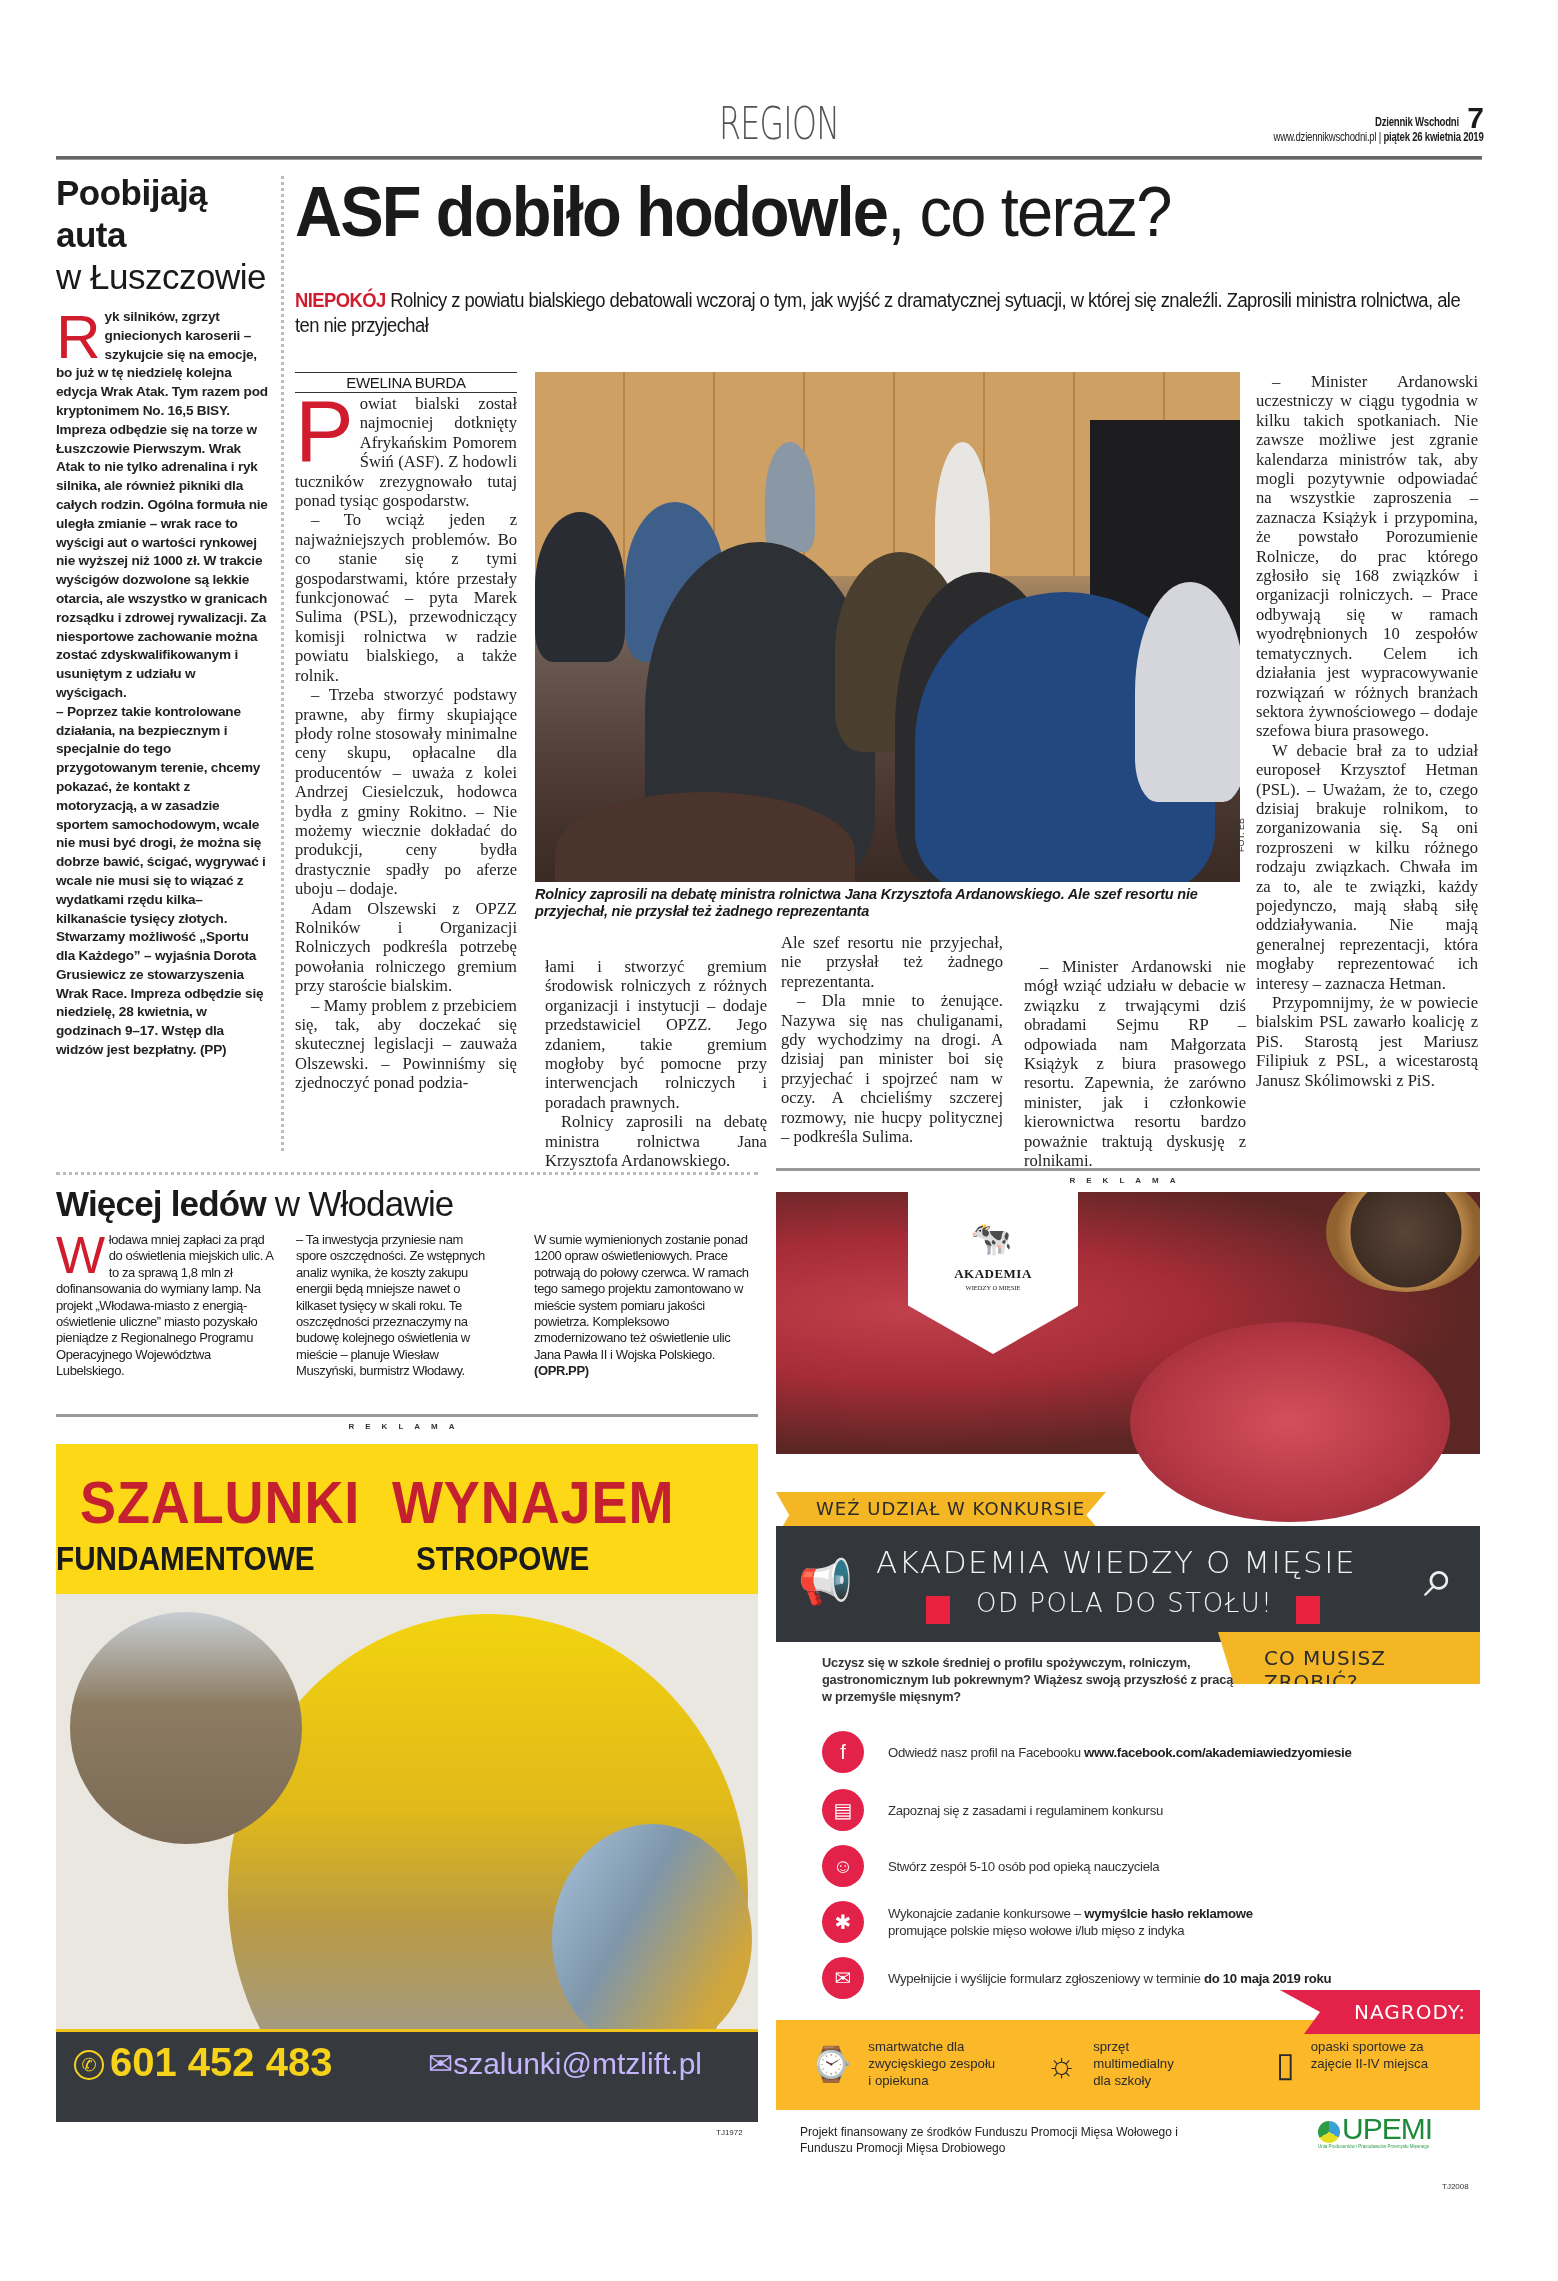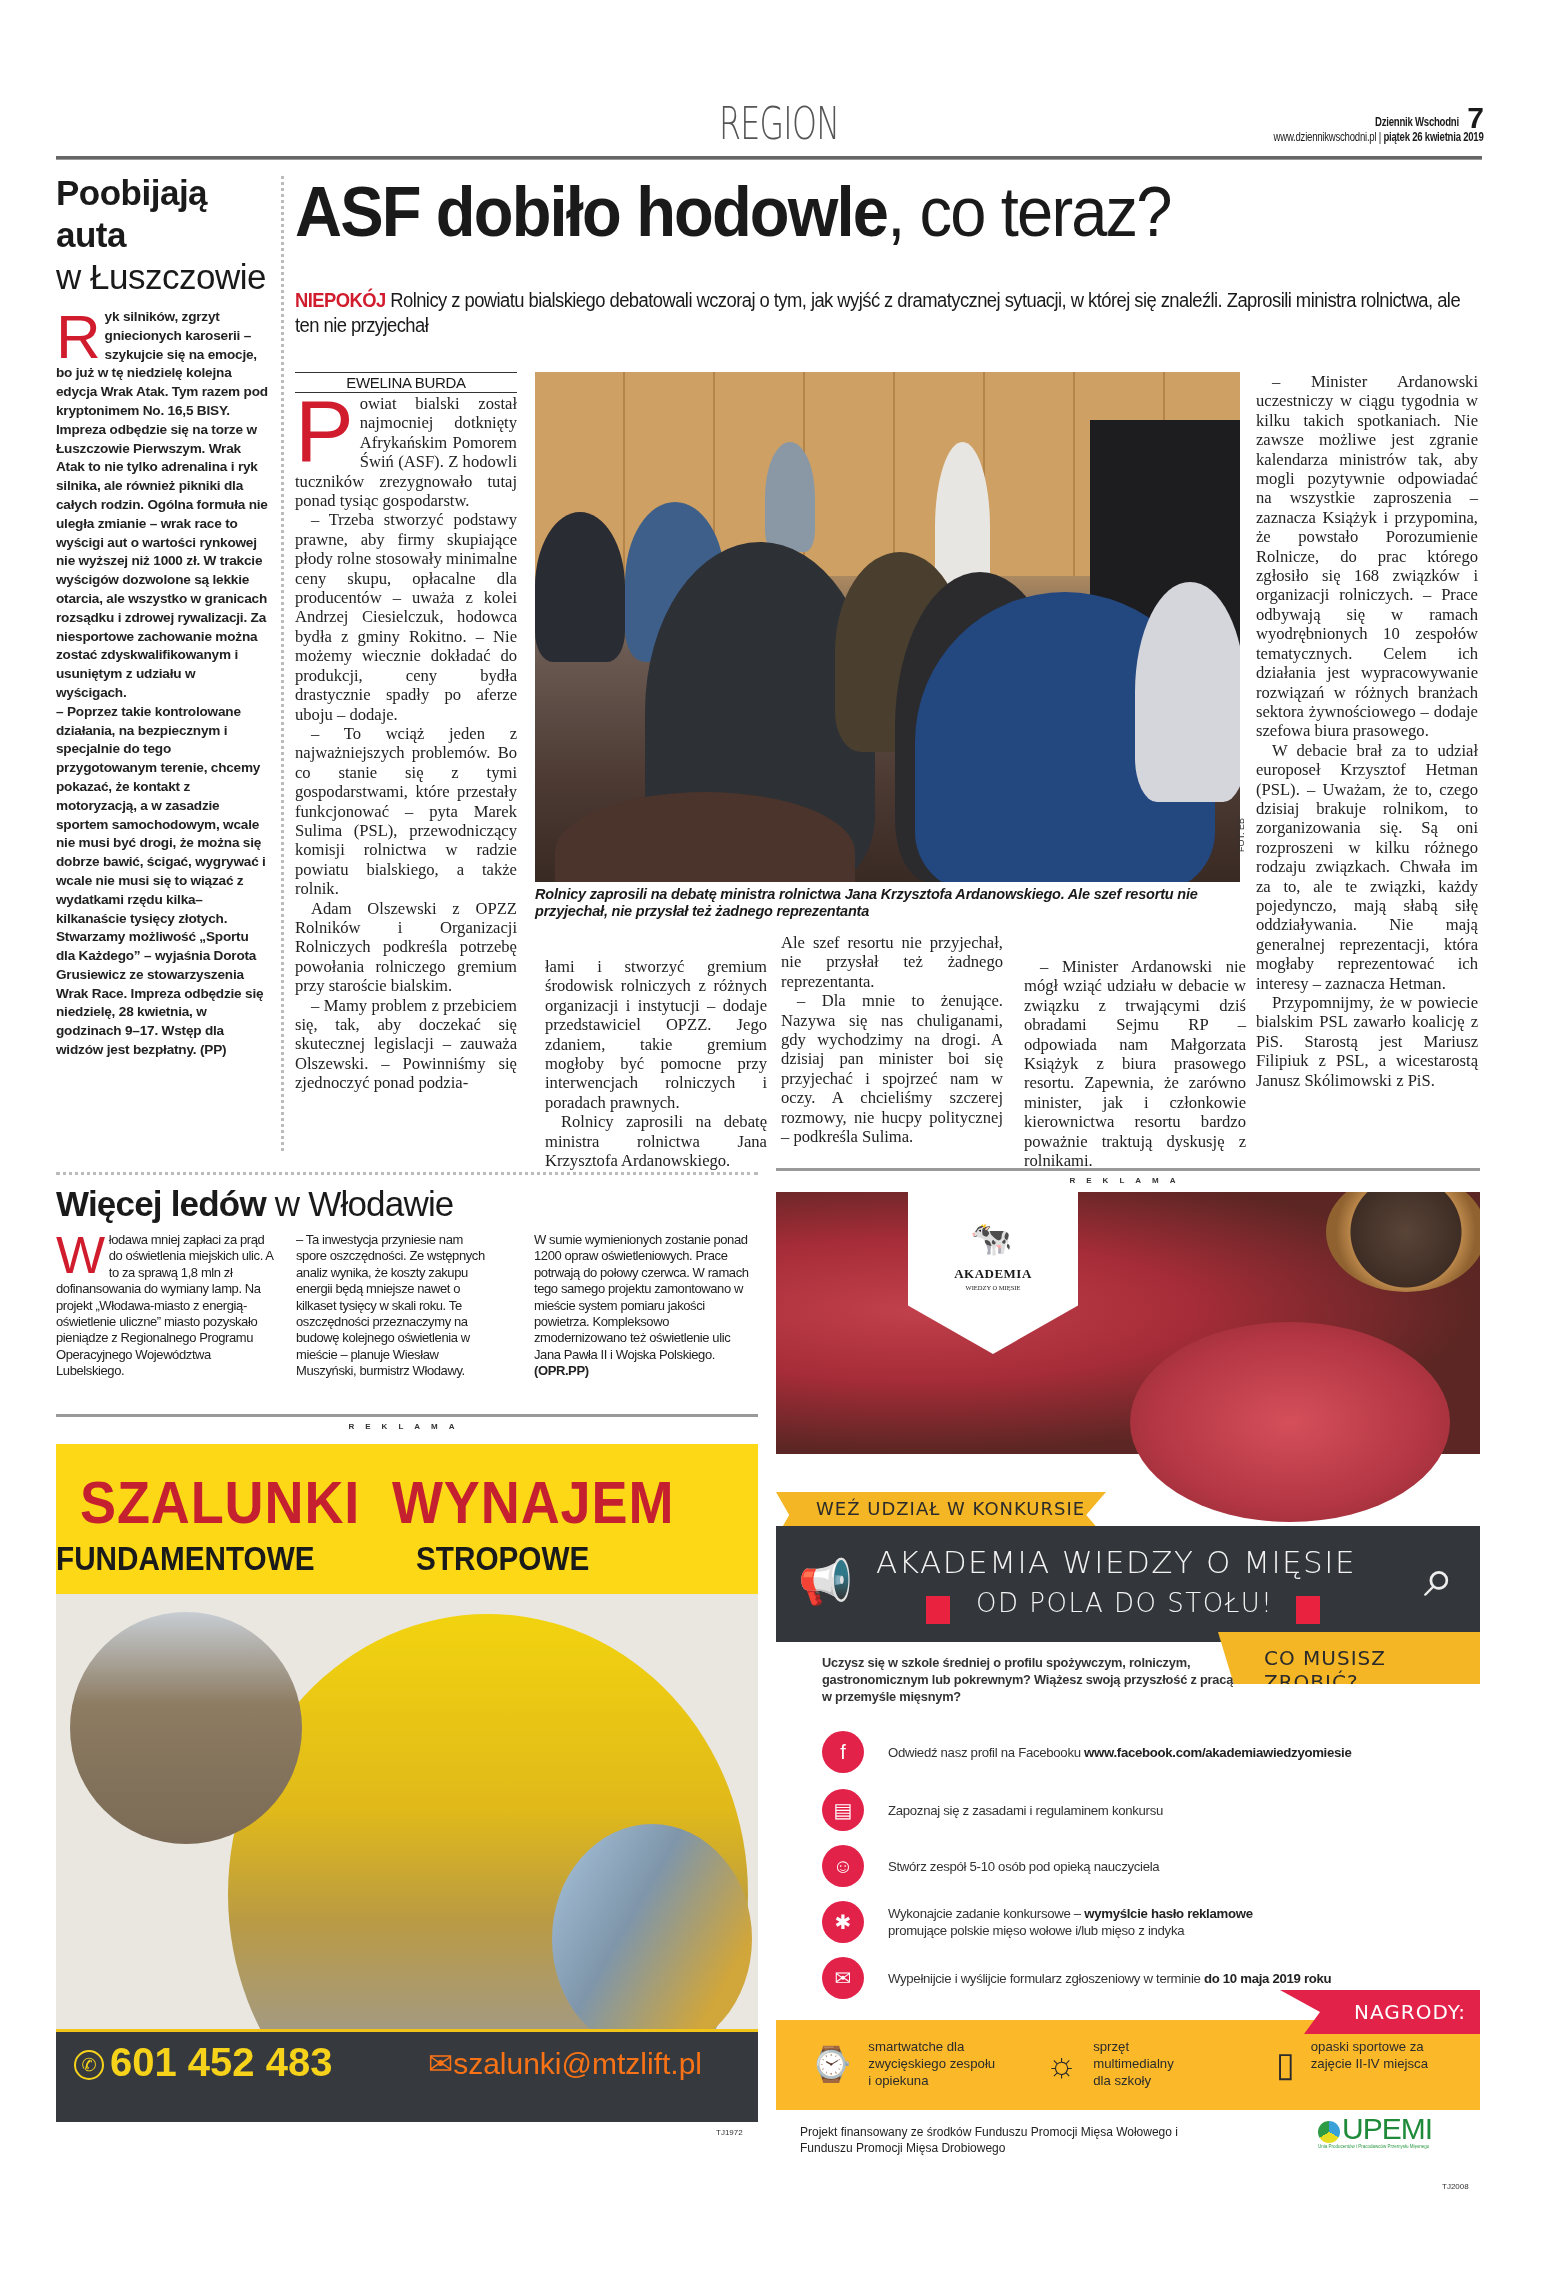--- a/index.html
+++ b/index.html
@@ -56,21 +56,21 @@
 .ad1 .yellow{position:absolute;left:0;top:0;width:100%;height:150px;background:#fcd817}
 .ad1 .t1{position:absolute;left:24px;top:24px;font-size:60px;font-weight:bold;color:#c5202f;letter-spacing:1px;white-space:nowrap;transform:scaleX(.9);transform-origin:left}
 .ad1 .t2{position:absolute;left:0;top:96px;font-size:33px;font-weight:bold;color:#1a1a1a;white-space:nowrap;transform:scaleX(.9);transform-origin:left}
 .ad1 .circ{position:absolute;border-radius:50%;overflow:hidden}
 .ad1 .c-big{left:172px;top:170px;width:520px;height:560px;background:linear-gradient(180deg,#f2d30f 0%,#e0b91a 35%,#b99a44 55%,#9e9a92 80%,#7f7c78 100%)}
 .ad1 .c-left{left:14px;top:168px;width:232px;height:232px;background:linear-gradient(180deg,#c7cdd3 0%,#8d7c62 40%,#7b6a55 100%)}
 .ad1 .c-right{left:496px;top:380px;width:200px;height:230px;background:linear-gradient(120deg,#a8c4dd 0%,#7f96aa 40%,#d1a63a 80%)}
 .ad1 .contact{position:absolute;left:0;top:585px;width:100%;height:93px;background:#363a3f;border-top:3px solid #f0c419}
 .ad1 .phone{position:absolute;left:18px;top:8px;font-size:40px;font-weight:bold;color:#f6d21a;white-space:nowrap}
 .ad1 .phone-ic{display:inline-block;width:30px;height:30px;border:2px solid #f6d21a;border-radius:50%;font-size:18px;line-height:26px;text-align:center;vertical-align:middle;margin-right:6px;font-weight:normal}
-.ad1 .mail{position:absolute;left:372px;top:14px;font-size:30px;color:#f97316;white-space:nowrap}
+.ad1 .mail{position:absolute;left:372px;top:14px;font-size:30px;color:#c4b5fd;white-space:nowrap}
 .ad1 .addr{position:absolute;left:18px;top:56px;font-size:25px;color:#fff;white-space:nowrap;letter-spacing:.3px}
 .tj{font-size:8px;color:#333}
 
 .ad2{left:776px;top:1192px;width:704px;height:918px;overflow:hidden;background:#fff}
 .ad2 .meat-photo{position:absolute;left:0;top:0;width:100%;height:262px;background:radial-gradient(ellipse at 20% 45%,#c1404b 0%,#a52c38 35%,#5b2623 70%),#3a2620}
 .ad2 .meat2{position:absolute;right:30px;top:130px;width:320px;height:200px;border-radius:50%;background:radial-gradient(ellipse at 50% 50%,#d44f5a 0%,#b43644 60%,#8a2a30 100%)}
 .ad2 .bowl{position:absolute;right:-6px;top:-20px;width:160px;height:120px;border-radius:50%;background:radial-gradient(circle,#5a4438 0%,#3e2d24 55%,#b9864a 56%,#8f6230 70%)}
 .ad2 .logo{position:absolute;left:132px;top:0;width:170px;height:162px;background:#fff;clip-path:polygon(0 0,100% 0,100% 70%,50% 100%,0 70%)}
 .ad2 .logo-name{position:absolute;left:0;width:100%;top:74px;text-align:center;font-size:13px;font-weight:bold;letter-spacing:.5px;font-family:"Liberation Serif",serif}
 .ad2 .logo-sub{position:absolute;left:0;width:100%;top:92px;text-align:center;font-size:6.5px;font-family:"Liberation Serif",serif}
@@ -133,22 +133,22 @@
 <div class="abs headline">
   <b>ASF dobiło hodowle</b><span>, co teraz?</span>
 </div>
 <div class="abs lead">
   <span class="kicker">NIEPOKÓJ</span><span> Rolnicy z powiatu bialskiego debatowali wczoraj o tym, jak wyjść z dramatycznej sytuacji, w której się znaleźli. Zaprosili ministra rolnictwa, ale ten nie przyjechał</span>
 </div>
 <div class="abs byline">EWELINA BURDA</div>
 
 <div class="abs col1 serif">
   <p><span class="dropcap-serif">P</span><span>owiat bialski został najmocniej dotknięty Afrykańskim Pomorem Świń (ASF). Z hodowli tuczników zrezygnowało tutaj ponad tysiąc gospodarstw.</span></p>
+  <p class="indent">– To wciąż jeden z najważniejszych problemów. Bo co stanie się z tymi gospodarstwami, które przestały funkcjonować – pyta Marek Sulima (PSL), przewodniczący komisji rolnictwa w radzie powiatu bialskiego, a także rolnik.</p>
   <p class="indent">– Trzeba stworzyć podstawy prawne, aby firmy skupiające płody rolne stosowały minimalne ceny skupu, opłacalne dla producentów – uważa z kolei Andrzej Ciesielczuk, hodowca bydła z gminy Rokitno. – Nie możemy wiecznie dokładać do produkcji, ceny bydła drastycznie spadły po aferze uboju – dodaje.</p>
-  <p class="indent">– To wciąż jeden z najważniejszych problemów. Bo co stanie się z tymi gospodarstwami, które przestały funkcjonować – pyta Marek Sulima (PSL), przewodniczący komisji rolnictwa w radzie powiatu bialskiego, a także rolnik.</p>
   <p class="indent">Adam Olszewski z OPZZ Rolników i Organizacji Rolniczych podkreśla potrzebę powołania rolniczego gremium przy staroście bialskim.</p>
   <p class="indent">– Mamy problem z przebiciem się, tak, aby doczekać się skutecznej legislacji – zauważa Olszewski. – Powinniśmy się zjednoczyć ponad podzia-</p>
 </div>
 
 <div class="abs photo">
   <div class="wall"></div>
   <div class="screen"></div>
   <div class="person" style="left:230px;top:70px;width:50px;height:110px;background:#8a98a6"></div>
   <div class="person" style="left:400px;top:70px;width:55px;height:170px;background:#e8e6e2"></div>
   <div class="person" style="left:0;top:140px;width:90px;height:150px;background:#2a2c33"></div>

